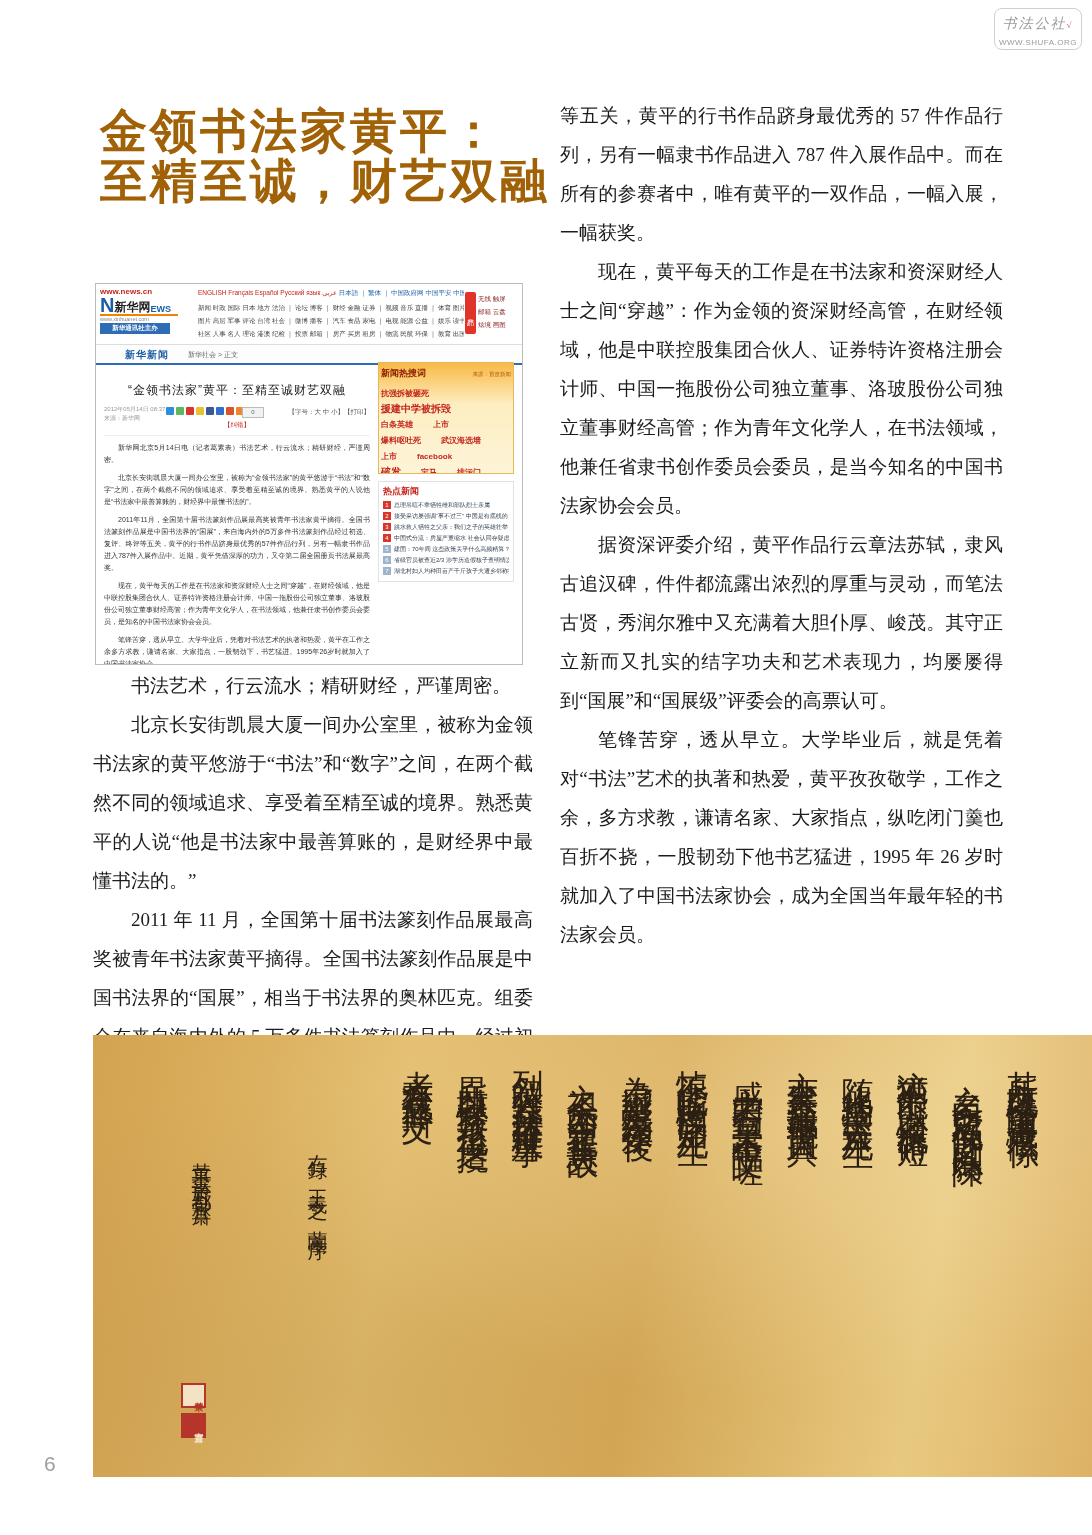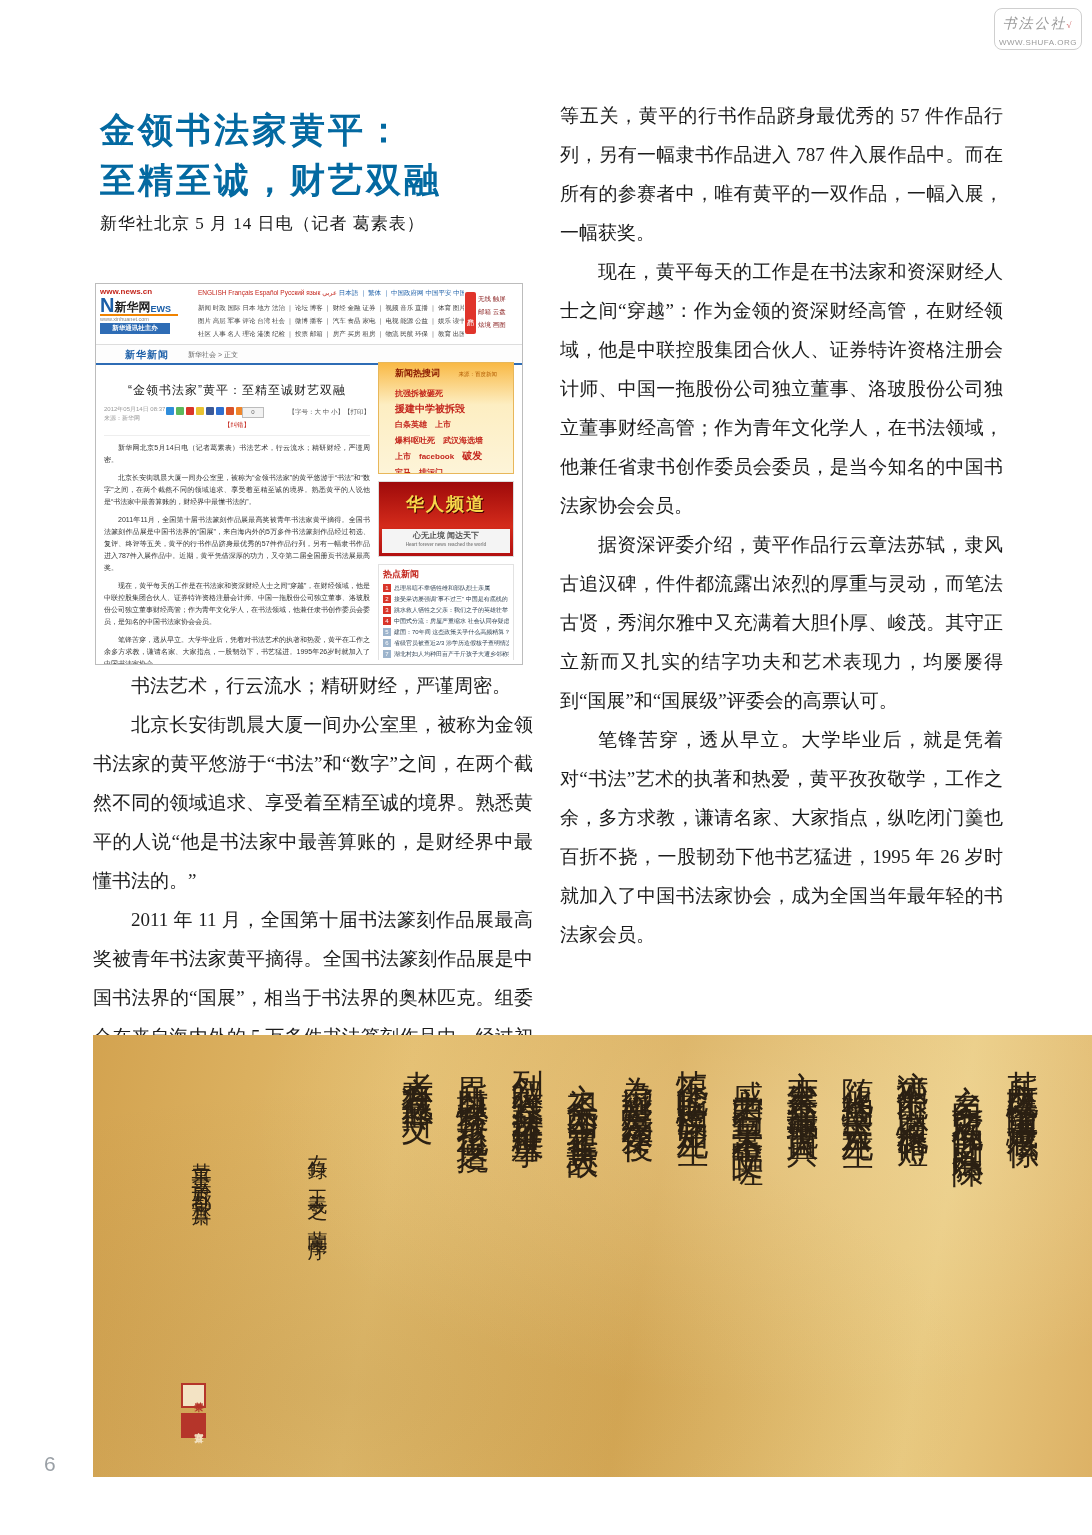--- a/index.html
+++ b/index.html
@@ -7,22 +7,22 @@
         font-family:"Liberation Serif","DejaVu Serif",serif;color:#222;}
 
   
   .badge{position:absolute;right:10px;top:8px;width:88px;height:42px;border:1px solid #cfcfcf;
          border-radius:8px;text-align:center;padding-top:2px;box-sizing:border-box;}
   .badge .logo{font-style:italic;font-size:14px;color:#9a9a9a;letter-spacing:2px;line-height:26px;}
   .badge .logo .accent{color:#c66;font-size:9px;}
   .badge .url{font-family:"Liberation Sans","DejaVu Sans",sans-serif;font-size:8px;color:#9a9a9a;letter-spacing:.5px;}
 
   
-  .title{position:absolute;left:100px;top:106px;margin:0;font-size:35px;line-height:50px;
-         font-weight:bold;color:#0369a1;letter-spacing:3px;}
+  .title{position:absolute;left:100px;top:106px;margin:0;font-size:47px;line-height:50px;
+         font-weight:bold;color:#a16207;letter-spacing:3px;}
   .byline{position:absolute;left:100px;top:212px;font-size:17px;color:#1a1a1a;letter-spacing:1px;}
 
   
   .webshot{position:absolute;left:95px;top:283px;width:426px;height:380px;border:1px solid #bcbcbc;
            background:#fff;overflow:hidden;font-family:"Liberation Sans","DejaVu Sans",sans-serif;}
   .ws-header{position:absolute;left:0;top:0;right:0;height:60px;}
   .ws-logo{position:absolute;left:4px;top:3px;width:92px;}
   .ws-url{color:#c4261d;font-size:8px;font-weight:bold;}
   .ws-logorow{display:flex;align-items:flex-end;border-bottom:2px solid #f08300;width:78px;}
   .ws-n{color:#1c5fa8;font-weight:bold;font-size:20px;line-height:18px;}
@@ -50,26 +50,26 @@
   .ws-date{position:absolute;left:0;top:0;font-size:6px;color:#999;line-height:9px;}
   .ws-sharerow{position:absolute;left:62px;top:2px;display:flex;align-items:center;gap:2px;}
   .ws-icon{width:8px;height:8px;border-radius:1px;}
   .ws-counter{width:20px;height:9px;border:1px solid #bbb;background:#f2f2f2;font-size:6px;color:#666;
               text-align:center;line-height:9px;}
   .ws-sizer{position:absolute;right:0;top:3px;font-size:6.5px;color:#555;}
   .ws-correct{position:absolute;left:0;right:0;top:16px;text-align:center;font-size:6.5px;color:#c4261d;}
   .ws-paras p{font-size:7px;line-height:12px;color:#333;text-align:justify;text-indent:2em;margin:6px 0;}
   .ws-sidebar{position:absolute;left:282px;top:78px;width:136px;bottom:4px;overflow:hidden;}
   .ws-hotwords{height:112px;border:1px solid #e8b75a;background:linear-gradient(#f9b945,#fdeec2 38%,#fdf4d8);
-               box-sizing:border-box;padding:4px 16px;overflow:hidden;}
+               box-sizing:border-box;padding:4px 2px;overflow:hidden;}
   .ws-hw-head{display:flex;justify-content:space-between;align-items:baseline;}
   .ws-hw-title{font-size:9px;font-weight:bold;color:#8a1a00;}
   .ws-hw-src{font-size:5.5px;color:#b05a00;}
   .ws-hw-words{margin-top:4px;line-height:13px;}
-  .ws-hw{color:#c4261d;font-weight:bold;font-size:8px;margin-right:8px;white-space:nowrap;}
+  .ws-hw{color:#c4261d;font-weight:bold;font-size:8px;margin-right:20px;white-space:nowrap;}
   .ws-hw:nth-child(2),.ws-hw:nth-child(9),.ws-hw:nth-child(12){font-size:10px;}
   .ws-banner{margin-top:7px;height:74px;border:1px solid #ddd;background:linear-gradient(#9e0a0a,#d42b1b 60%,#b21010);
              position:relative;overflow:hidden;}
   .ws-banner-name{position:absolute;left:0;right:0;top:10px;text-align:center;font-size:18px;font-weight:bold;
                   color:#f7d74a;letter-spacing:2px;font-family:"Liberation Serif",serif;text-shadow:1px 1px 0 #400;}
   .ws-banner-strip{position:absolute;left:3px;right:3px;bottom:3px;height:24px;background:#f4f4f4;text-align:center;}
   .ws-slogan-cn{font-size:8px;color:#555;font-weight:bold;line-height:13px;}
   .ws-slogan-en{font-size:4.5px;color:#888;font-weight:bold;line-height:6px;}
   .ws-hotnews{margin-top:7px;border:1px solid #e2e2e2;padding:3px 4px;}
   .ws-hn-title{font-size:9px;font-weight:bold;color:#c4261d;margin-bottom:3px;}
@@ -120,21 +120,20 @@
 
   <div class="badge">
     <div class="logo"><span>书法公社</span><span class="accent">√</span></div>
     <div class="url">WWW.SHUFA.ORG</div>
   </div>
 
   <h1 class="title">
     <span style="display:block">金领书法家黄平：</span>
     <span style="display:block">至精至诚，财艺双融</span>
   </h1>
-  <div class="byline">新华社北京 5 月 14 日电（记者 葛素表）</div>
 
   <div class="webshot">
     <div class="ws-header">
       <div class="ws-logo">
         <div class="ws-url">www.news.cn</div>
         <div class="ws-logorow">
           <span class="ws-n">N</span>
           <span class="ws-cn">新华网</span>
           <span class="ws-news">EWS</span>
         </div>
@@ -202,27 +201,20 @@
 
     <div class="ws-sidebar">
       <div class="ws-hotwords">
         <div class="ws-hw-head">
           <span class="ws-hw-title">新闻热搜词</span>
           <span class="ws-hw-src">来源：百度新闻</span>
         </div>
         <div class="ws-hw-words">
           
         <span class="ws-hw">抗强拆被砸死</span><span class="ws-hw">援建中学被拆毁</span><span class="ws-hw">白条英雄</span><span class="ws-hw">上市</span><span class="ws-hw">爆料呕吐死</span><span class="ws-hw">武汉海选墙</span><span class="ws-hw">上市</span><span class="ws-hw">facebook</span><span class="ws-hw">破发</span><span class="ws-hw">宝马</span><span class="ws-hw">排污门</span><span class="ws-hw">吴英改判死缓</span><span class="ws-hw">立交桥露宿族</span><span class="ws-hw">大提琴首席</span><span class="ws-hw">除名</span></div>
-      </div>
-      <div class="ws-banner">
-        <div class="ws-banner-name">华人频道</div>
-        <div class="ws-banner-strip">
-          <div class="ws-slogan-cn">心无止境  闻达天下</div>
-          <div class="ws-slogan-en">Heart forever    news reached the world</div>
-        </div>
       </div>
       <div class="ws-hotnews">
         <div class="ws-hn-title">热点新闻</div>
         <div>
 
         <div class="ws-hn">
             <span class="ws-hn-n">1</span>
             <span class="ws-hn-t">总理吊唁不幸牺牲维和部队烈士亲属</span>
           </div>
             <div class="ws-hn">

